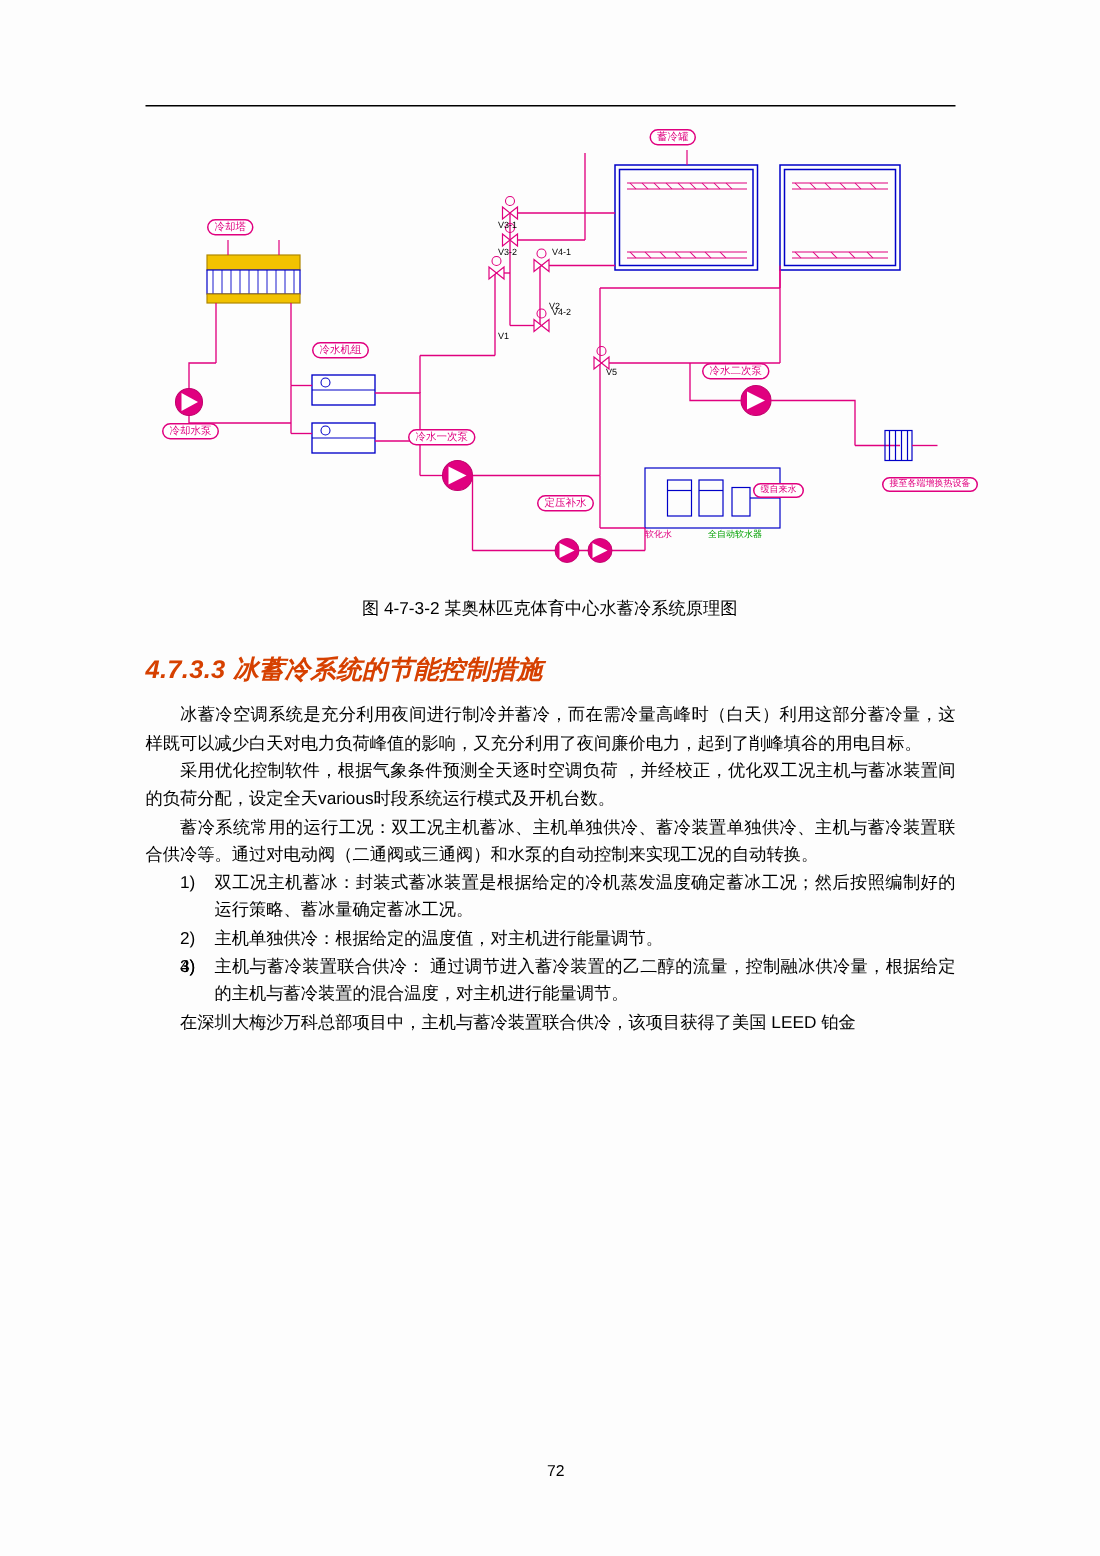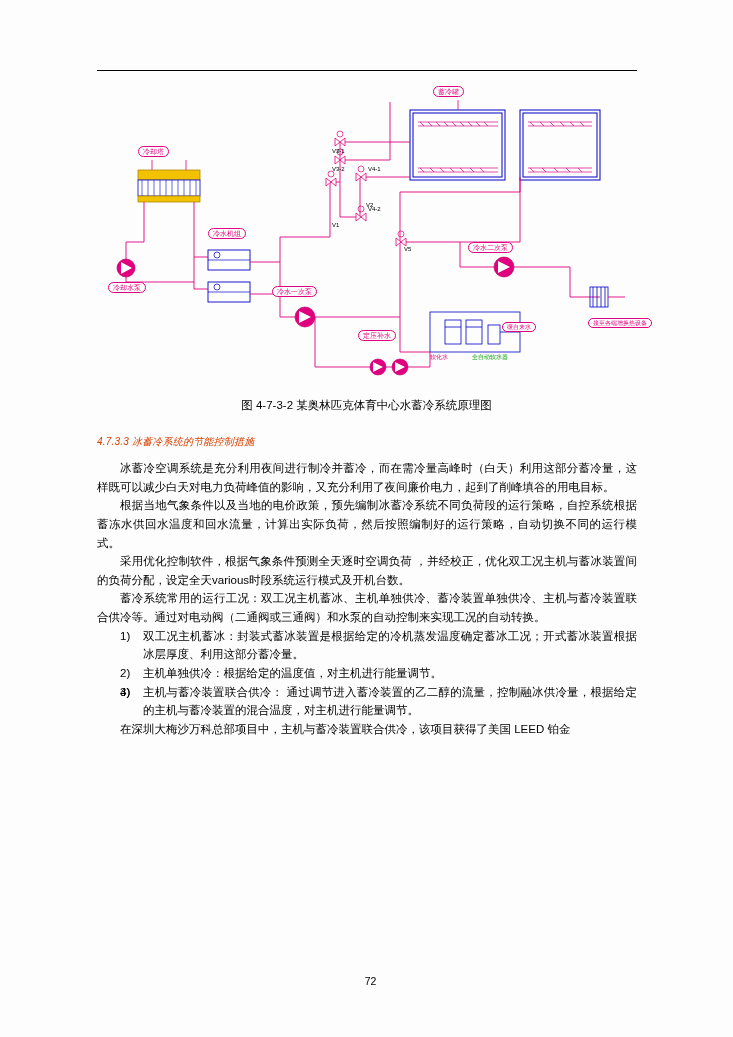--- a/index.html
+++ b/index.html
@@ -77,22 +77,22 @@
     font-family: "Liberation Sans", sans-serif;
   }
   .content {
     position: absolute;
     left: 97px;
     top: 435px;
     width: 540px;
     color: #000;
   }
   h3.section {
-    font-size: 10px;
-    font-weight: normal;
+    font-size: 17px;
+    font-weight: bold;
     font-style: italic;
     color: #d64000;
     margin: 0 0 10px 0;
     letter-spacing: 0.2px;
   }
   p.para {
     font-size: 11.5px;
     line-height: 1.62;
     margin: 0 0 0 0;
     text-align: justify;
@@ -354,28 +354,27 @@
       <div class="dlabel plain tiny" style="left:268px; top:124px; color:#000;">V4-2</div>
       <div class="dlabel plain tiny" style="left:304px; top:164px; color:#000;">V5</div>
     </div>
 
     <div class="figcaption">图 4-7-3-2 某奥林匹克体育中心水蓄冷系统原理图</div>
 
     <div class="content">
       <h3 class="section">4.7.3.3 冰蓄冷系统的节能控制措施</h3>
 
       <p class="para">冰蓄冷空调系统是充分利用夜间进行制冷并蓄冷，而在需冷量高峰时（白天）利用这部分蓄冷量，这样既可以减少白天对电力负荷峰值的影响，又充分利用了夜间廉价电力，起到了削峰填谷的用电目标。</p>
-      <p class="para">根据当地气象条件以及当地的电价政策，预先编制冰蓄冷系统不同负荷段的运行策略，自控系统根据蓄冻水供回水温度和回水流量，计算出实际负荷，然后按照编制好的运行策略，自动切换不同的运行模式。</p>
       <p class="para">采用优化控制软件，根据气象条件预测全天逐时空调负荷 ，并经校正，优化双工况主机与蓄冰装置间的负荷分配，设定全天various时段系统运行模式及开机台数。</p>
       <p class="para">蓄冷系统常用的运行工况：双工况主机蓄冰、主机单独供冷、蓄冷装置单独供冷、主机与蓄冷装置联合供冷等。通过对电动阀（二通阀或三通阀）和水泵的自动控制来实现工况的自动转换。</p>
 
       <ol class="numlist">
         <li>
           <span class="num">1)</span>
-          <span>双工况主机蓄冰：封装式蓄冰装置是根据给定的冷机蒸发温度确定蓄冰工况；开式蓄冰装置根据冰层厚度、利用这部分蓄冷量。</span>
+          <span>双工况主机蓄冰：封装式蓄冰装置是根据给定的冷机蒸发温度确定蓄冰工况；然后按照编制好的运行策略、蓄冰量确定蓄冰工况。</span>
         </li>
         <li>
           <span class="num">2)</span>
           <span>主机单独供冷：根据给定的温度值，对主机进行能量调节。</span>
         </li>
         <li>
           <span class="num">3)</span>
         </li>
         <li>
           <span class="num">4)</span>

